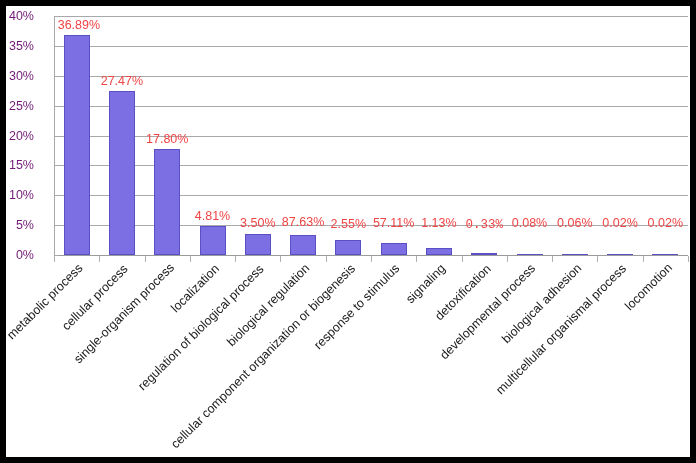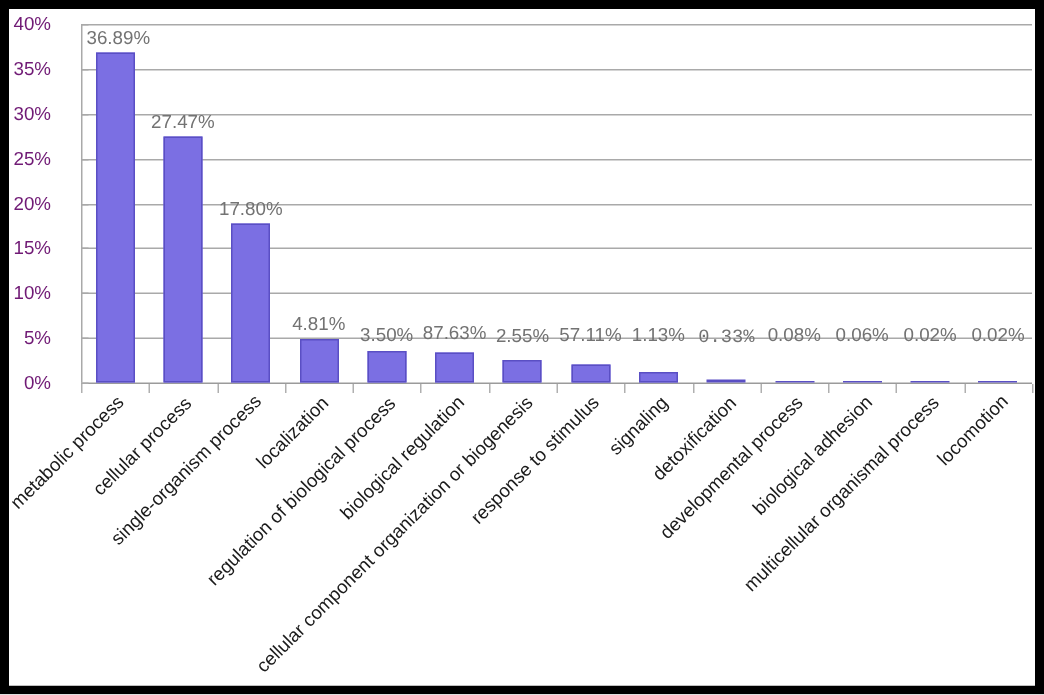--- a/index.html
+++ b/index.html
@@ -105,21 +105,21 @@
     top: 240px;
     width: 0;
     height: 6px;
     border-left: 1px solid #b0b0b0;
   }
 
   
   .dlabel {
     position: absolute;
     font-size: 12.5px;
-    color: #737373;
+    color: #ef4444;
     white-space: nowrap;
     line-height: 13px;
   }
 
   
   .catlabels {
     position: absolute;
     left: 48px;
     top: 256px;
     width: 636px;

